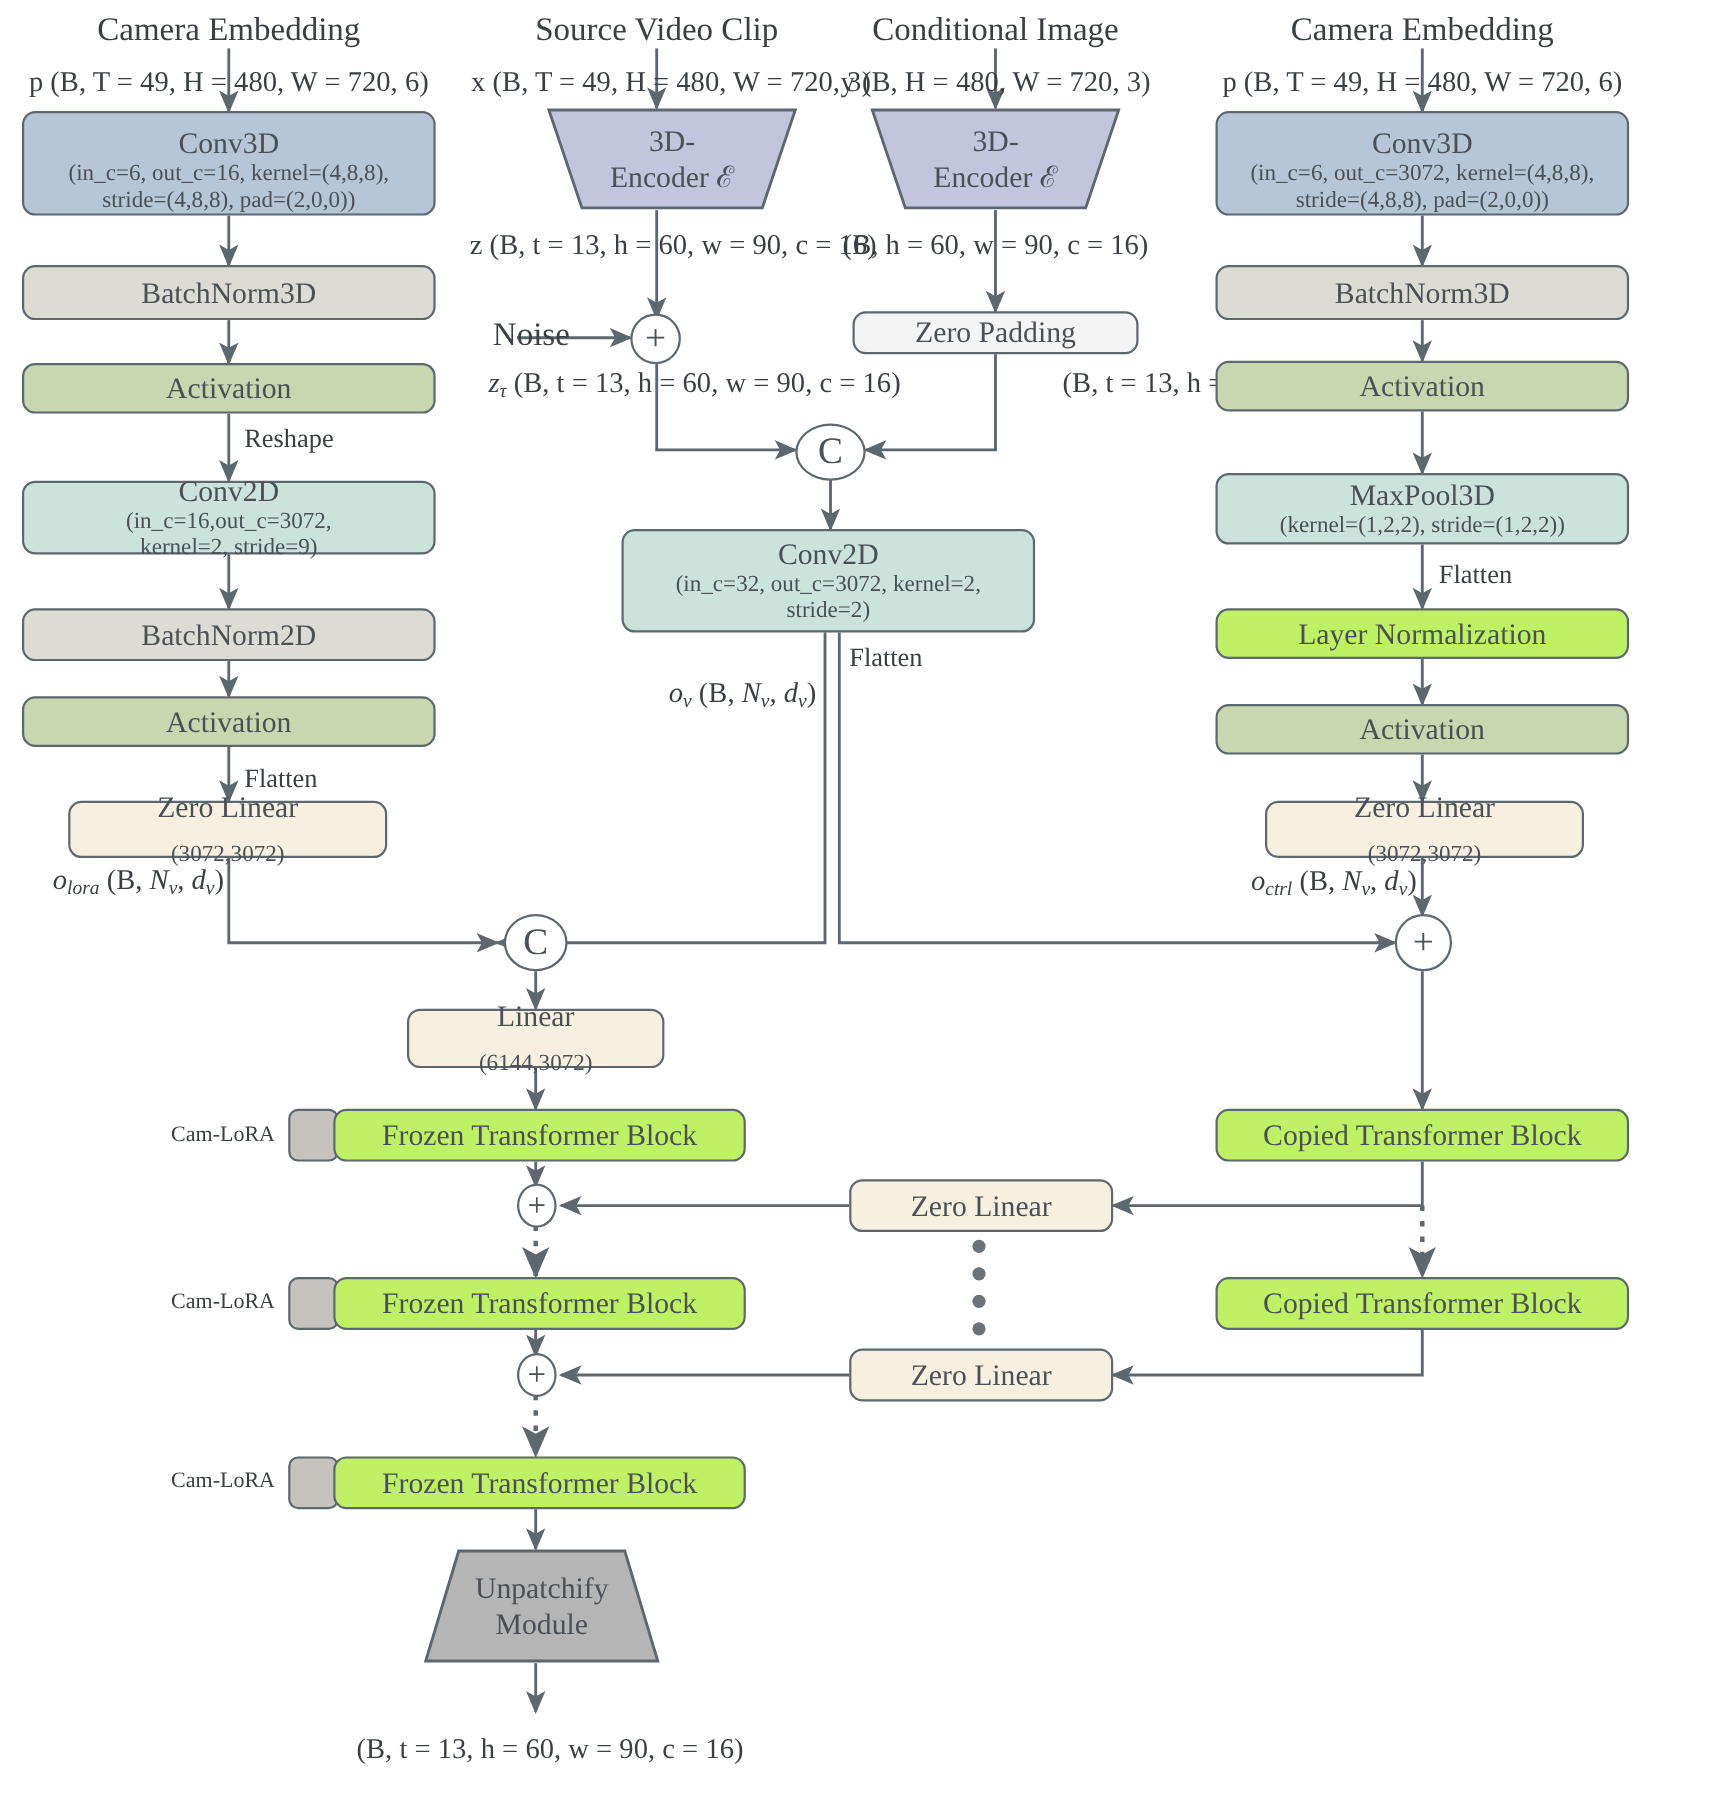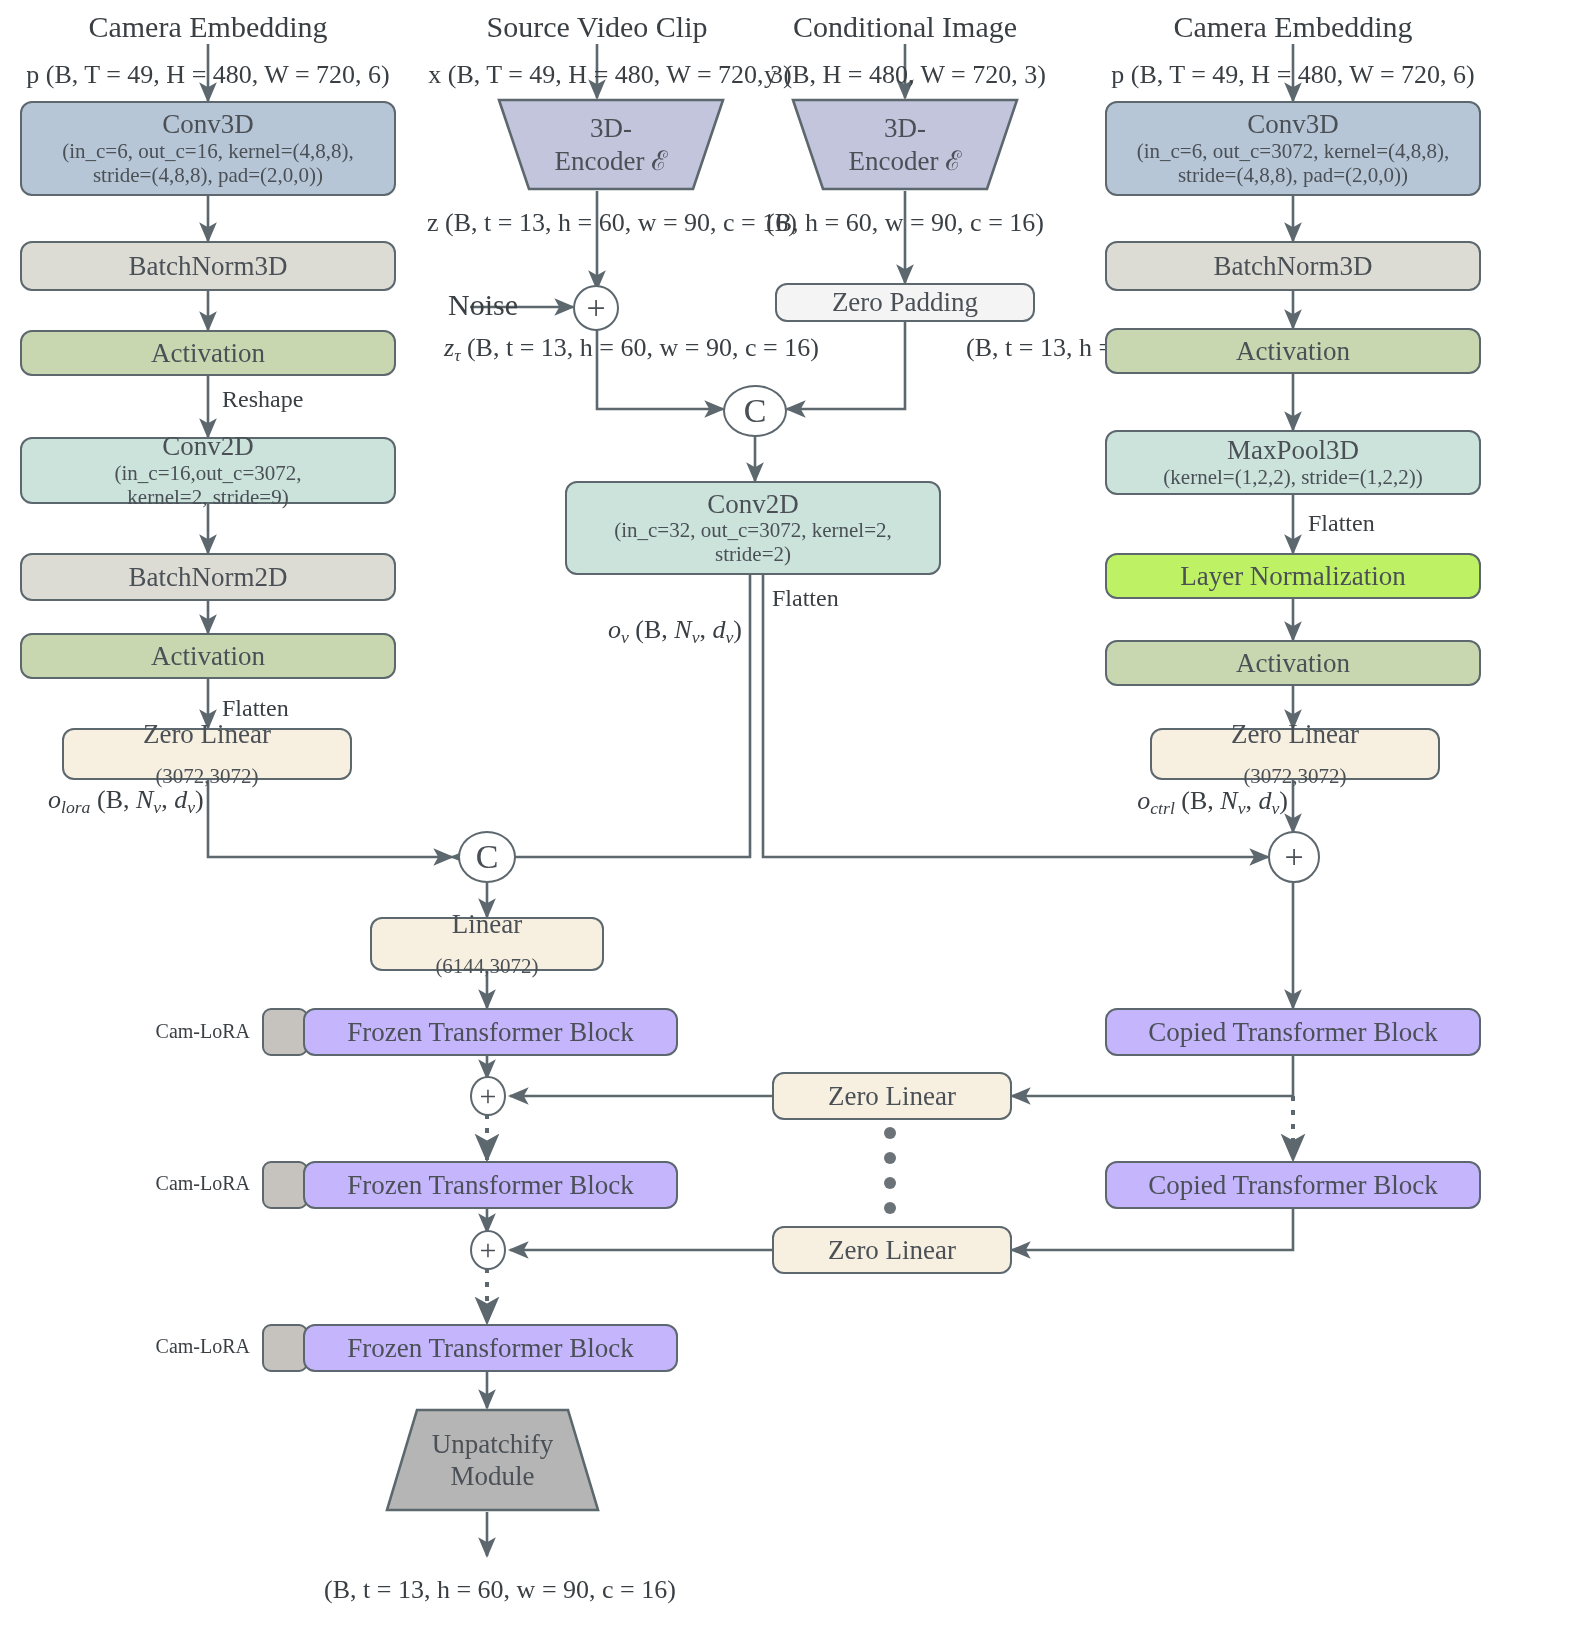--- a/index.html
+++ b/index.html
@@ -6,28 +6,28 @@
   body{font-family:"Liberation Serif","DejaVu Serif",serif;color:#3a3f44;}
   #stage{position:relative;width:1578px;height:1644px;background:#fff;overflow:hidden;}
 
   
   .node{position:absolute;box-sizing:border-box;border:2.2px solid #5c676e;
         border-radius:12px;display:flex;flex-direction:column;align-items:center;
         justify-content:center;text-align:center;line-height:1.14;color:#4a5056;}
   .node .t1{font-size:27px;}
   .node .t2{font-size:21px;}
 
-  .c-blue   {background:#b7c6d6;}
+  .c-blue   {background:#b7c6d6;justify-content:flex-end;}
   .c-grey   {background:#dcdcd4;}
   .c-green  {background:#c9d7b0;}
   .c-mint   {background:#cce3dc;}
   .c-cream  {background:#f7f0e0;gap:15px;}
   .c-orange {background:#bef264;}
   .c-white  {background:#f4f4f4;}
-  .c-tblock {background:#c4b5fd;}
+  .c-tblock {background:#bef264;}
   .c-lora   {background:#c6c2bd;}
 
   
   .trap{position:absolute;display:flex;flex-direction:column;align-items:center;
         justify-content:center;text-align:center;color:#4a5056;font-size:27px;line-height:1.2;}
   .trap svg{position:absolute;left:0;top:0;}
   .trap span{position:relative;z-index:2;}
 
   
   .lbl{position:absolute;white-space:nowrap;color:#3a3f44;}

